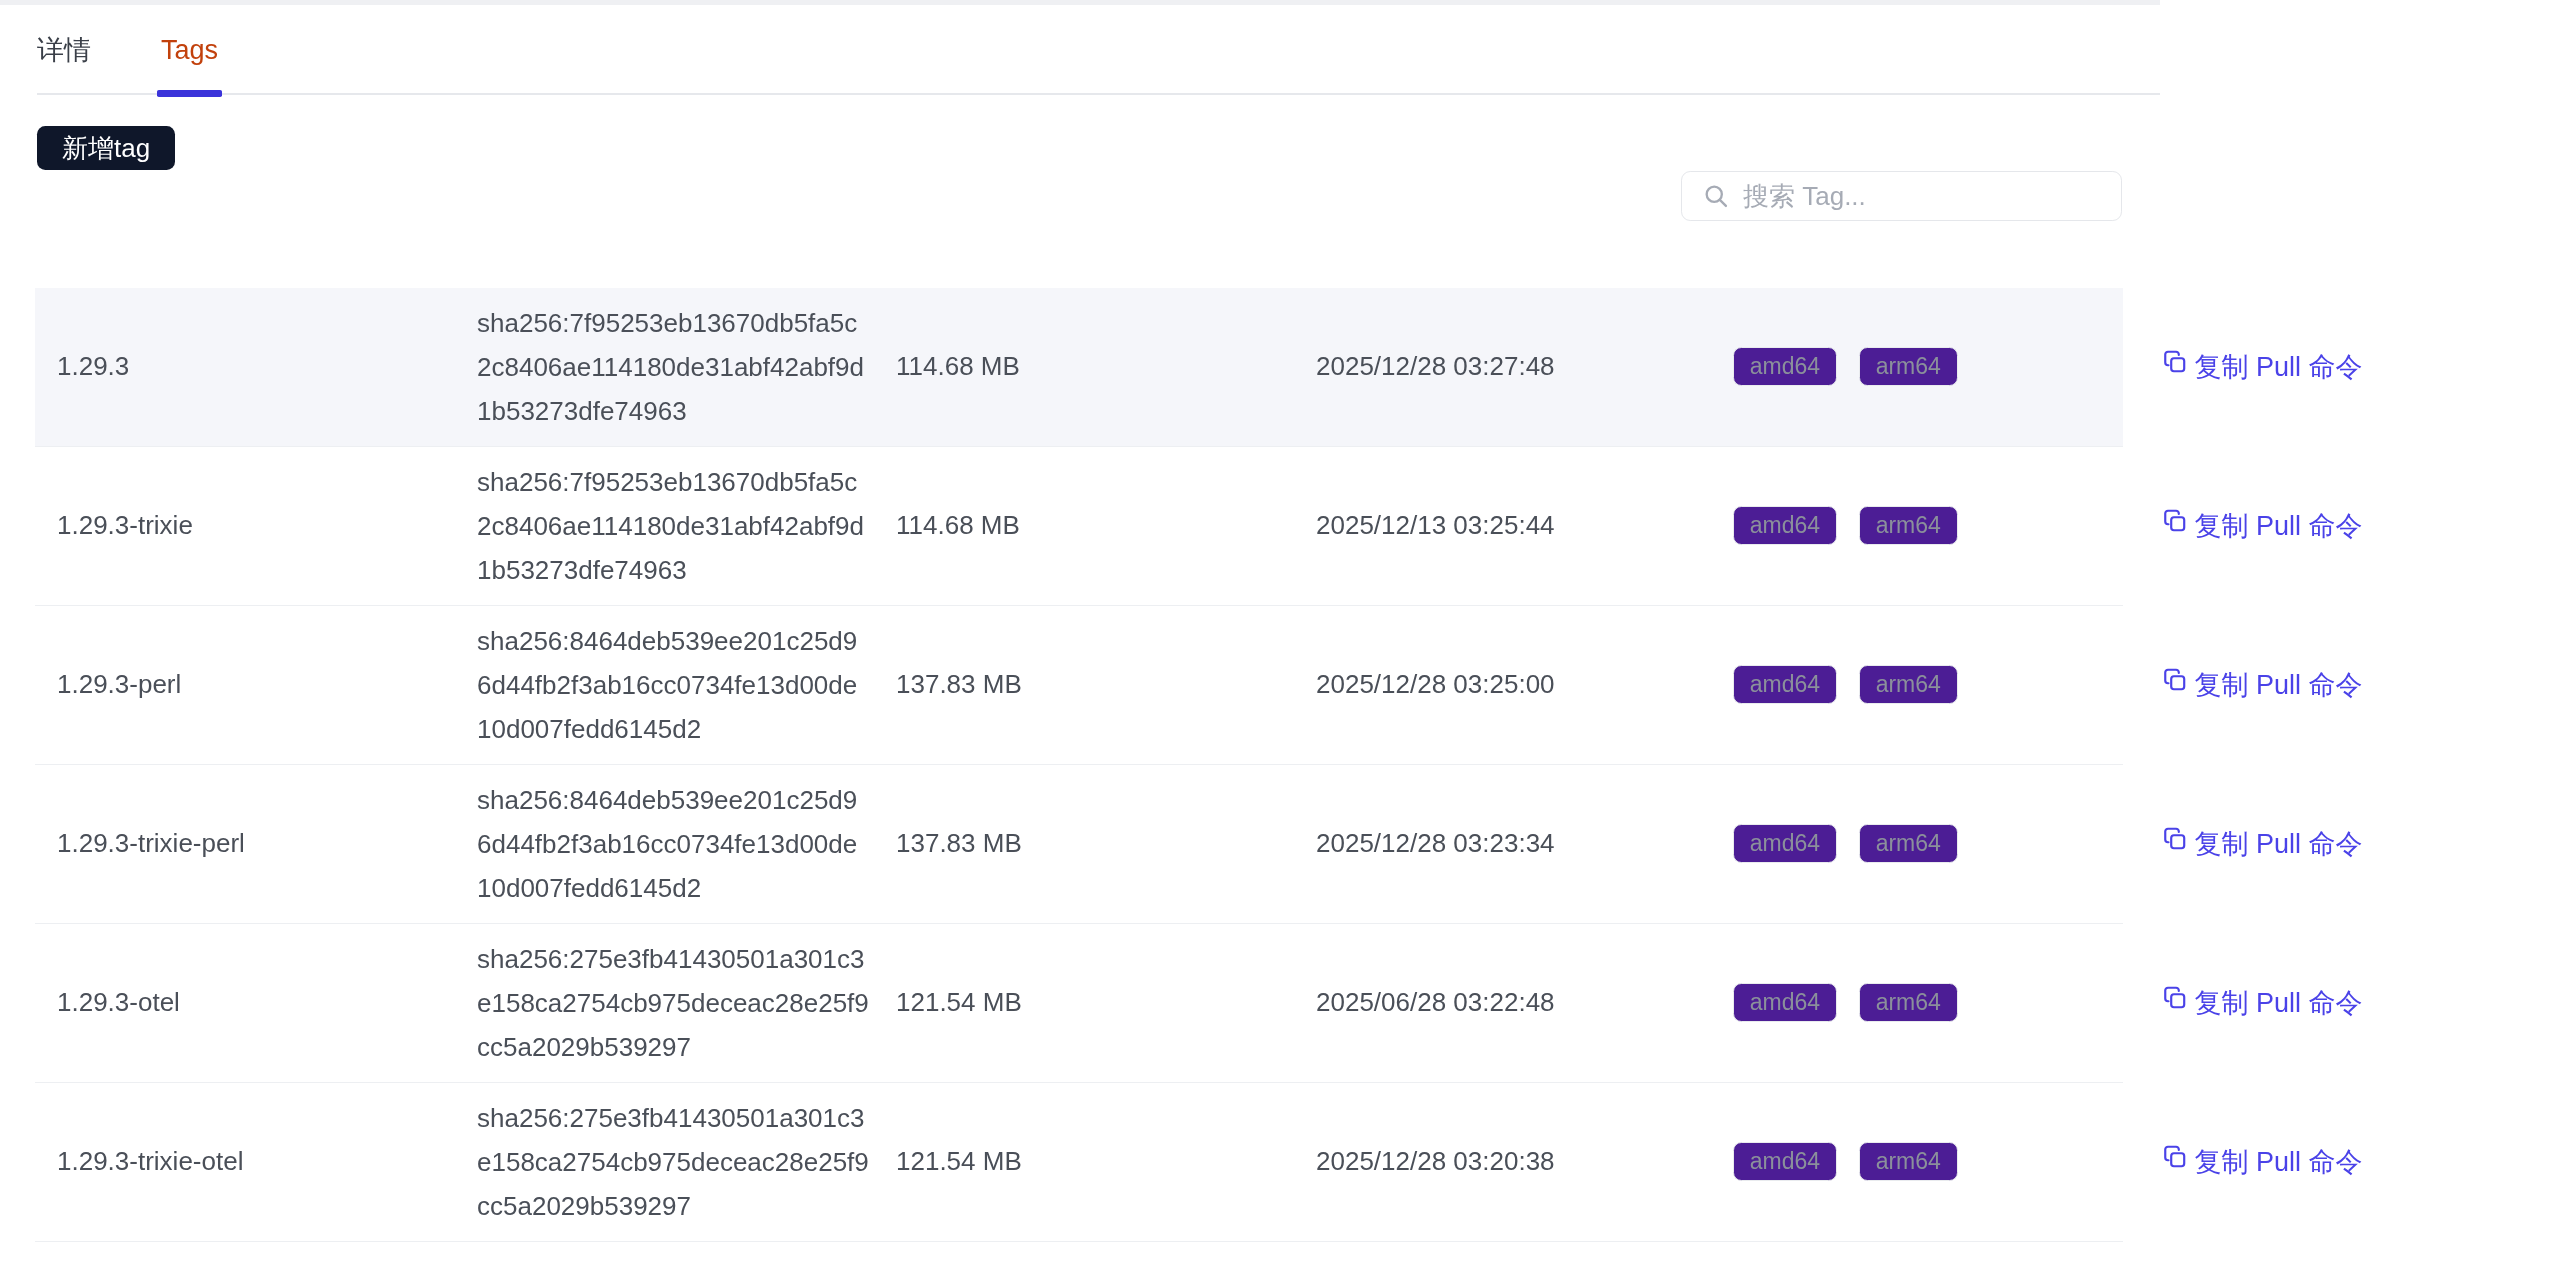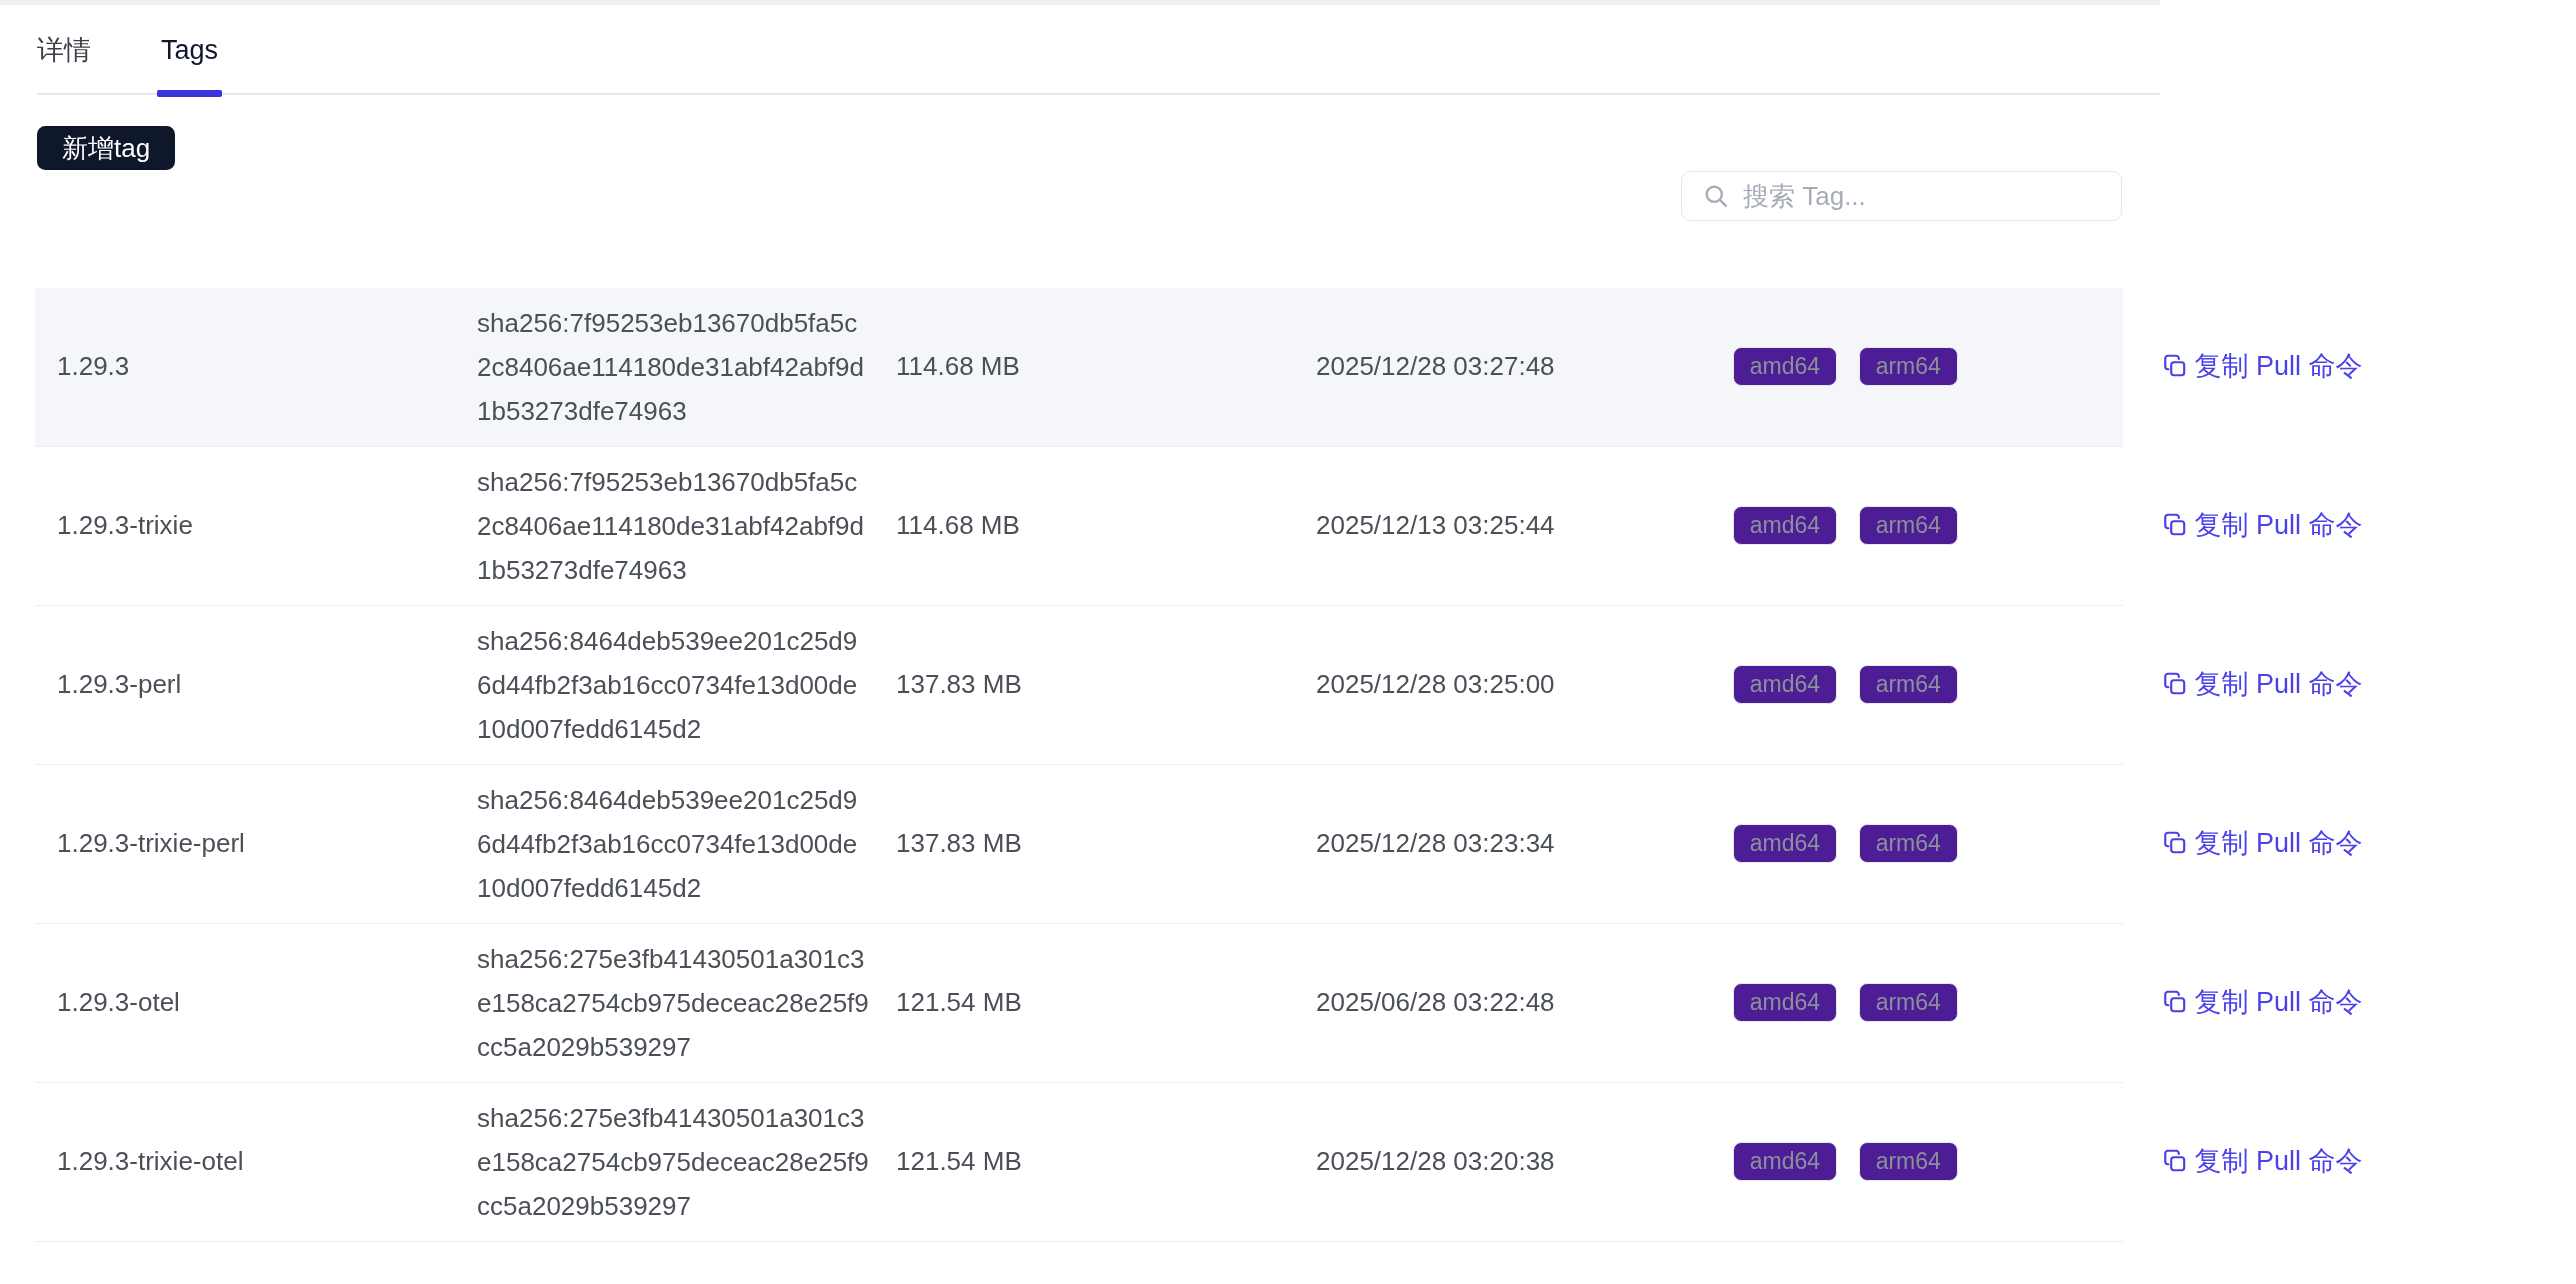--- a/index.html
+++ b/index.html
@@ -26,21 +26,21 @@
     border-bottom: 2.8px solid #e6e8ec;
   }
   .tab {
     position: relative;
     font-size: 27px; font-weight: 500;
     color: #3a3f48;
     padding-bottom: 29px;
     cursor: pointer;
     line-height: 1;
   }
-  .tab.active { color: #0f172a; }
+  .tab.active { color: #c2410c; }
   .tab.active::after {
     content: "";
     position: absolute; left: -3.7px; right: -3.7px; bottom: -3.7px;
     height: 6.5px; background: #3b34da; border-radius: 1.8px;
   }
 
   
   .btn-primary {
     display: inline-block;
     margin: 30.5px 0 0 37px;
@@ -100,21 +100,21 @@
     background: #4c1d95;
     border: 1.8px solid #e9ebee;
     border-radius: 8.3px;
     color: #8b909b;
     font-size: 23px;
     margin-right: 15px;
     line-height: 1.25;
     white-space: nowrap;
   }
   .copy-link {
-    display: inline-flex; align-items: center; gap: 6.5px;
+    display: inline-flex; align-items: flex-start; gap: 6.5px;
     color: #4a42e8; font-size: 27px; font-weight: 500;
     text-decoration: none; cursor: pointer; white-space: nowrap;
   }
   .copy-link svg { flex: 0 0 auto; }
 
   .bottom-fade {
     position: absolute; left: 0; right: 0; bottom: 0; height: 39px;
     background: linear-gradient(to bottom, rgba(255,255,255,0), #ffffff 80%);
     pointer-events: none;
   }

